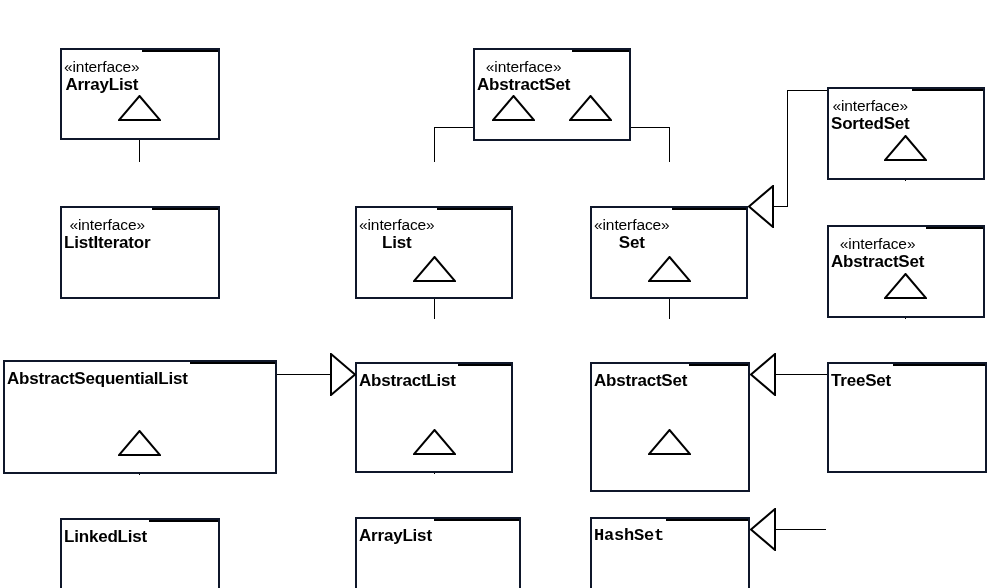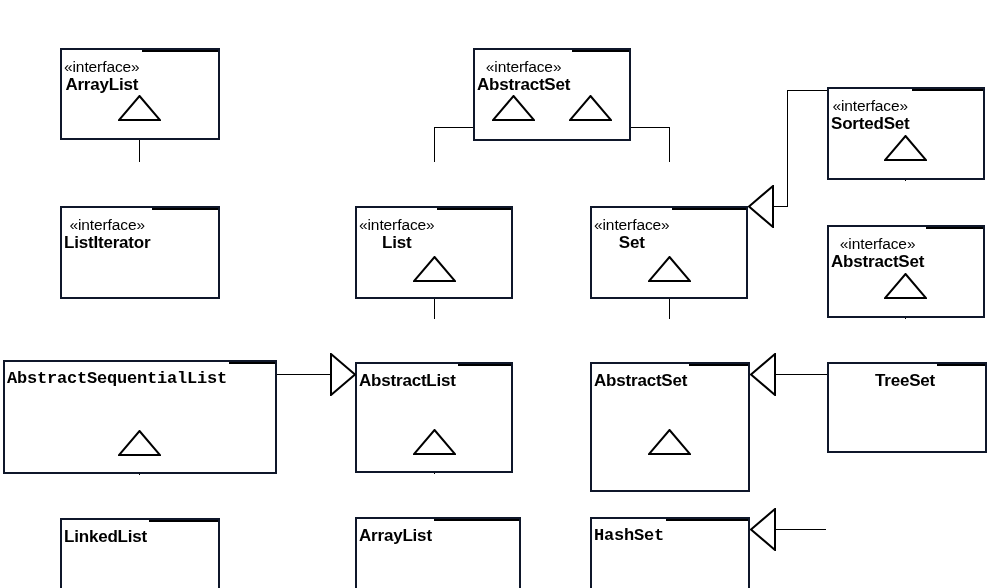--- a/index.html
+++ b/index.html
@@ -248,21 +248,21 @@
   </div>
 
   <div class="uml-box iface" style="left:827px; top:181px; width:158px; height:93px;">
     <div class="uml-header">
       <div class="stereotype">«interface»</div>
       <div class="classname">AbstractSet</div>
     </div>
     <div class="uml-compartment"></div>
   </div>
 
-  <div class="uml-box cls" style="left:3px; top:316px; width:274px; height:114px;font-family:Liberation Mono, monospace;">
+  <div class="uml-box cls" style="left:3px; top:316px; width:274px; height:114px;">
     <div class="uml-header">
       <div class="classname">AbstractSequentialList</div>
     </div>
     <div class="uml-compartment"></div>
     <div class="uml-compartment"></div>
   </div>
 
   <div class="uml-box cls" style="left:355px; top:318px; width:158px; height:111px;">
     <div class="uml-header">
       <div class="classname">AbstractList</div>
@@ -272,21 +272,21 @@
   </div>
 
   <div class="uml-box cls" style="left:590px; top:318px; width:160px; height:130px;">
     <div class="uml-header">
       <div class="classname">AbstractSet</div>
     </div>
     <div class="uml-compartment"></div>
     <div class="uml-compartment"></div>
   </div>
 
-  <div class="uml-box cls" style="left:827px; top:318px; width:160px; height:91px;padding-left:44px;">
+  <div class="uml-box cls" style="left:827px; top:318px; width:160px; height:111px;">
     <div class="uml-header">
       <div class="classname">TreeSet</div>
     </div>
     <div class="uml-compartment"></div>
     <div class="uml-compartment"></div>
   </div>
 
   <div class="uml-box cls" style="left:60px; top:474px; width:160px; height:112px;">
     <div class="uml-header">
       <div class="classname">LinkedList</div>

